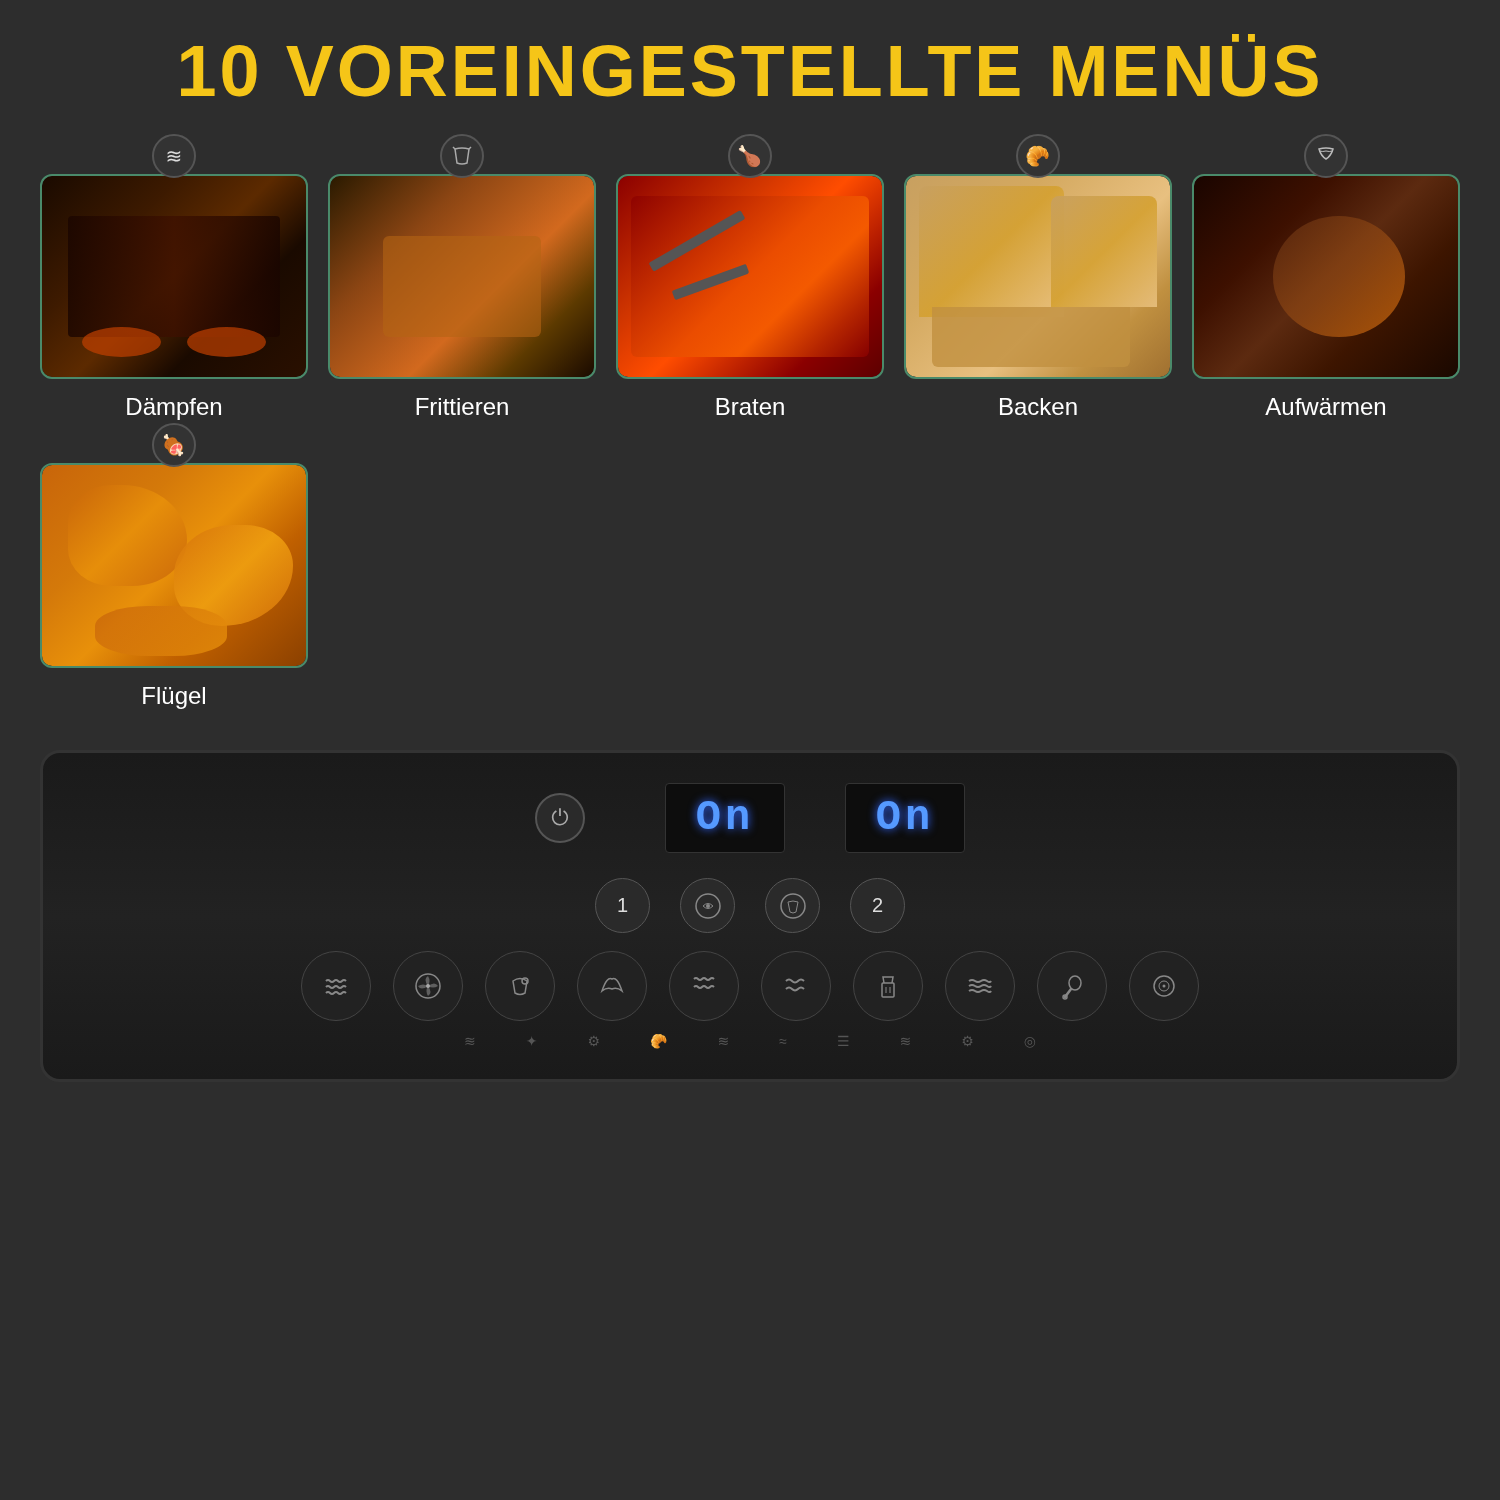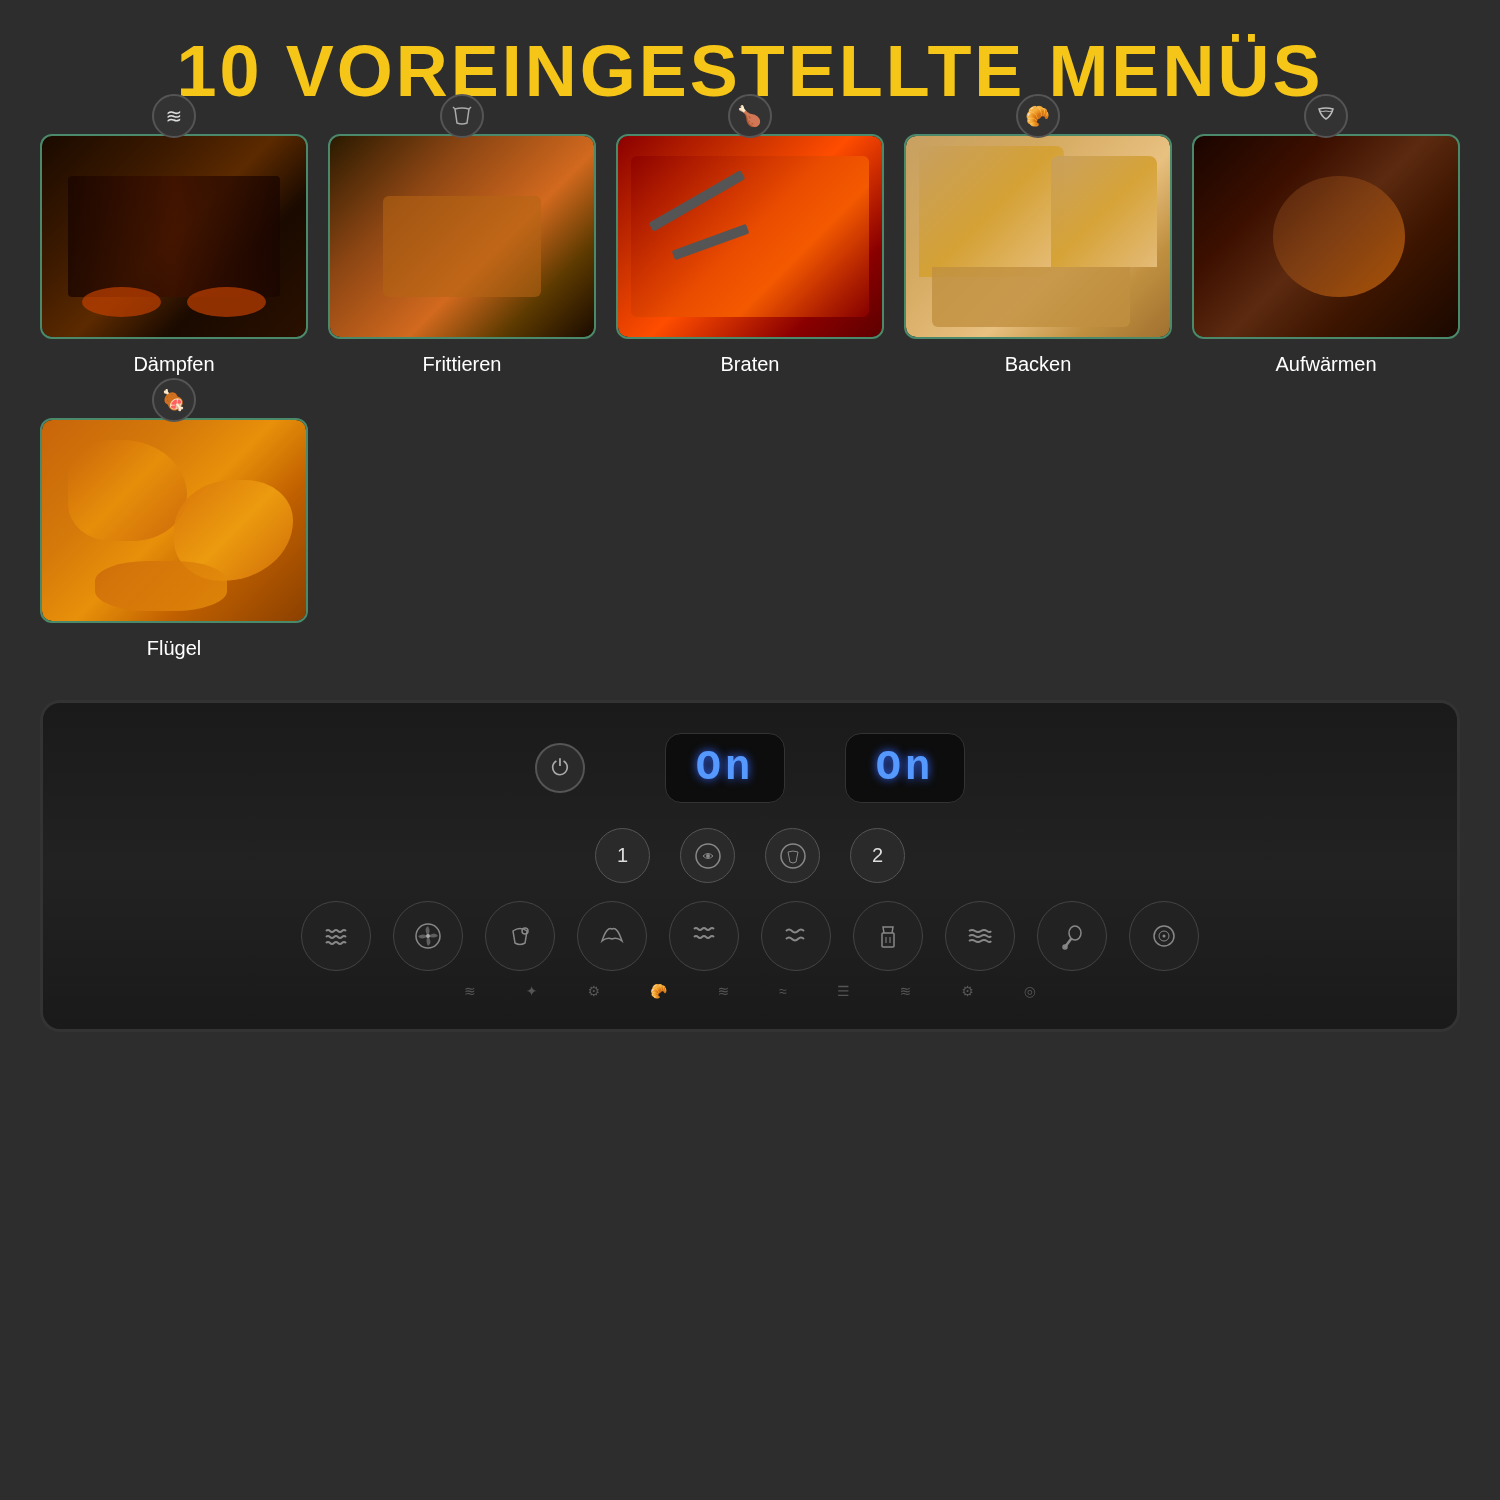--- a/index.html
+++ b/index.html
@@ -20,20 +20,21 @@
       align-items: center;
       padding: 30px 40px 0;
     }
 
     .title {
       color: #f5c518;
       font-size: 72px;
       font-weight: 900;
       text-align: center;
       letter-spacing: 3px;
+      margin-bottom: 40px;
       text-transform: uppercase;
     }
 
     .menu-grid {
       display: grid;
       grid-template-columns: repeat(5, 1fr);
       gap: 20px;
       width: 100%;
       margin-bottom: 30px;
     }
@@ -74,21 +75,21 @@
       display: flex;
       align-items: center;
       justify-content: center;
       font-size: 20px;
       color: #ddd;
       z-index: 10;
     }
 
     .menu-label {
       color: #fff;
-      font-size: 20px;
+      font-size: 24px;
       text-align: center;
       margin-top: 14px;
       font-weight: 400;
     }
 
     
     .food-dampfen {
       background: linear-gradient(135deg, #1a0a00 0%, #3d1a00 30%, #5c2a00 50%, #1a0a00 70%, #2a1000 100%);
     }
     .food-frittieren {
@@ -150,21 +151,21 @@
       font-size: 22px;
     }
 
     .display-group {
       display: flex;
       gap: 60px;
     }
 
     .display-seg {
       background: #0d0d0d;
-      border-radius: 16px;
+      border-radius: 4px;
       padding: 10px 20px;
       font-family: 'Courier New', monospace;
       font-size: 42px;
       font-weight: bold;
       color: #5599ff;
       letter-spacing: 4px;
       border: 1px solid #333;
       text-shadow: 0 0 10px #3366ff;
       min-width: 120px;
       text-align: center;

